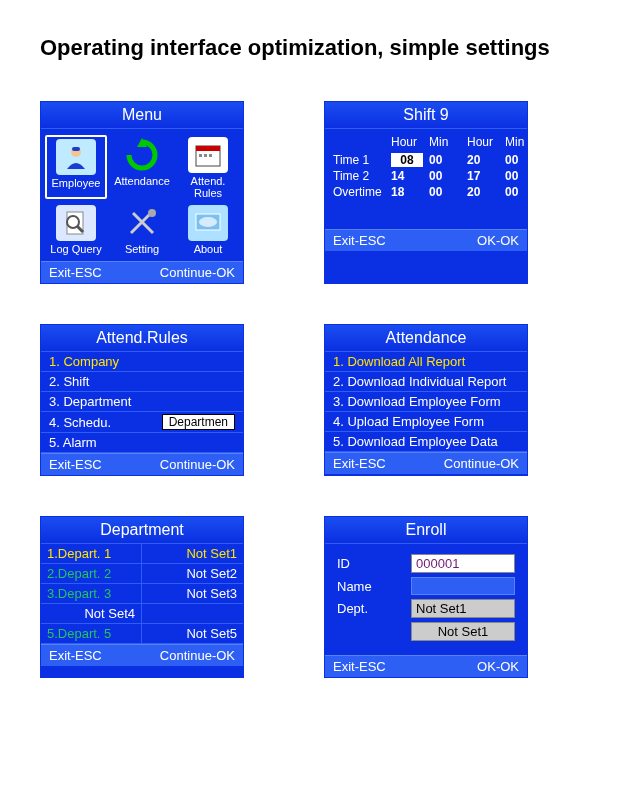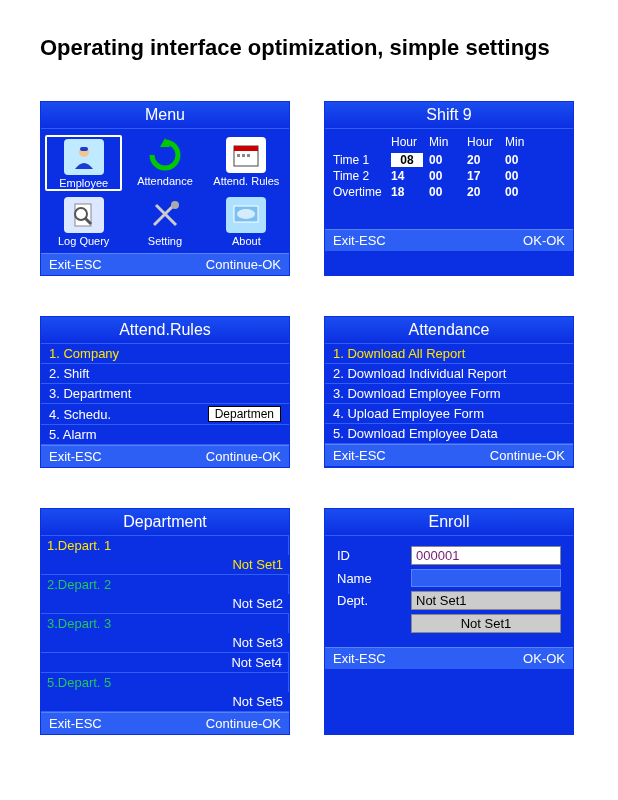--- a/index.html
+++ b/index.html
@@ -19,21 +19,21 @@
   }
   .grid {
     display: grid;
     grid-template-columns: 1fr 1fr;
     column-gap: 30px;
     row-gap: 40px;
   }
   .panel {
     background: #0b2fe2;
     border: 1px solid #0b2fe2;
-    width: 250px;
+    width: 204px;
     overflow: hidden;
   }
   .panel-title {
     background: linear-gradient(to bottom, #1a4df0, #0b2fe2);
     color: #fff;
     text-align: center;
     font-size: 16px;
     padding: 4px 0;
     border-bottom: 1px solid #2d5ff5;
   }
@@ -127,21 +127,21 @@
     background: #fff;
     color: #000;
     font-size: 12px;
     padding: 0 6px;
     border: 1px solid #000;
   }
 
   
   .dept-row {
     display: grid;
-    grid-template-columns: 1fr;
+    grid-template-columns: 1fr 1fr;
     border-bottom: 1px solid #2d5ff5;
   }
   .dept-row span:first-child {
     padding: 2px 6px;
     font-size: 13px;
     border-right: 1px solid #2d5ff5;
     color: #22c55e;
   }
   .dept-row span:last-child {
     padding: 2px 6px;

